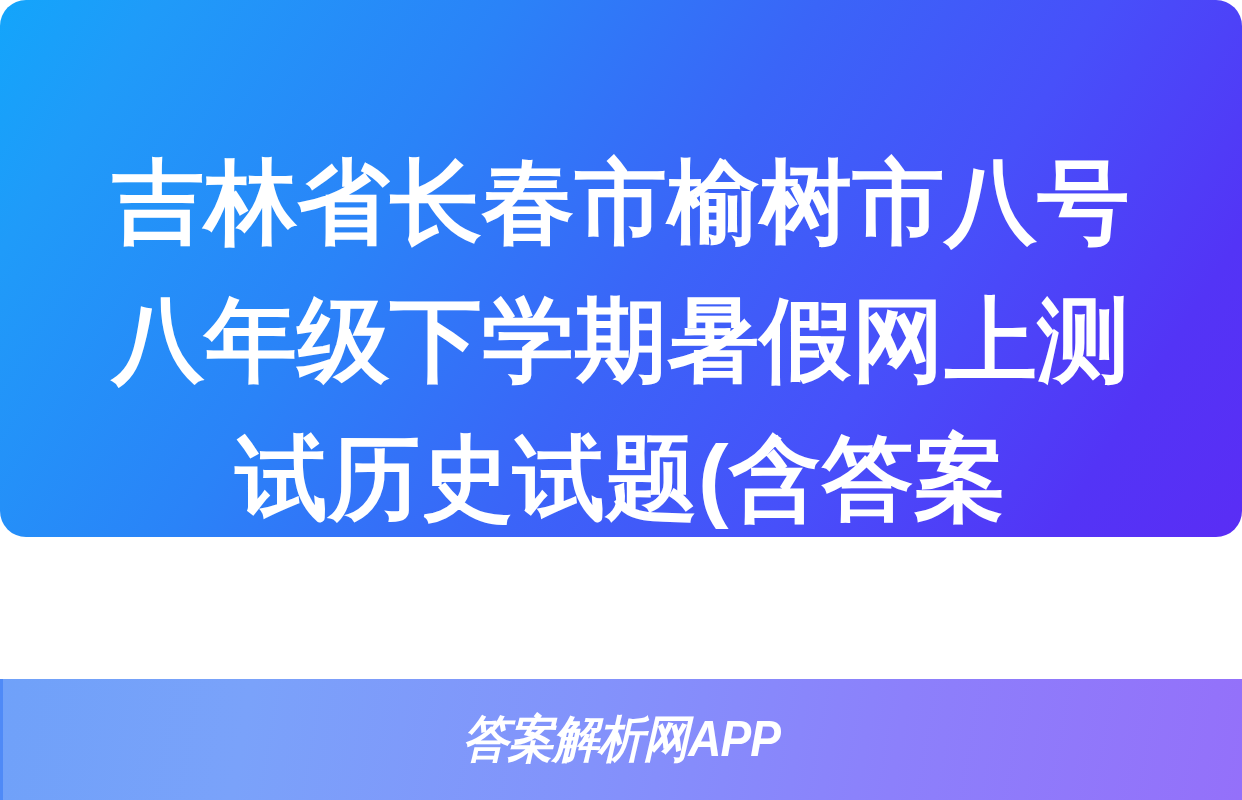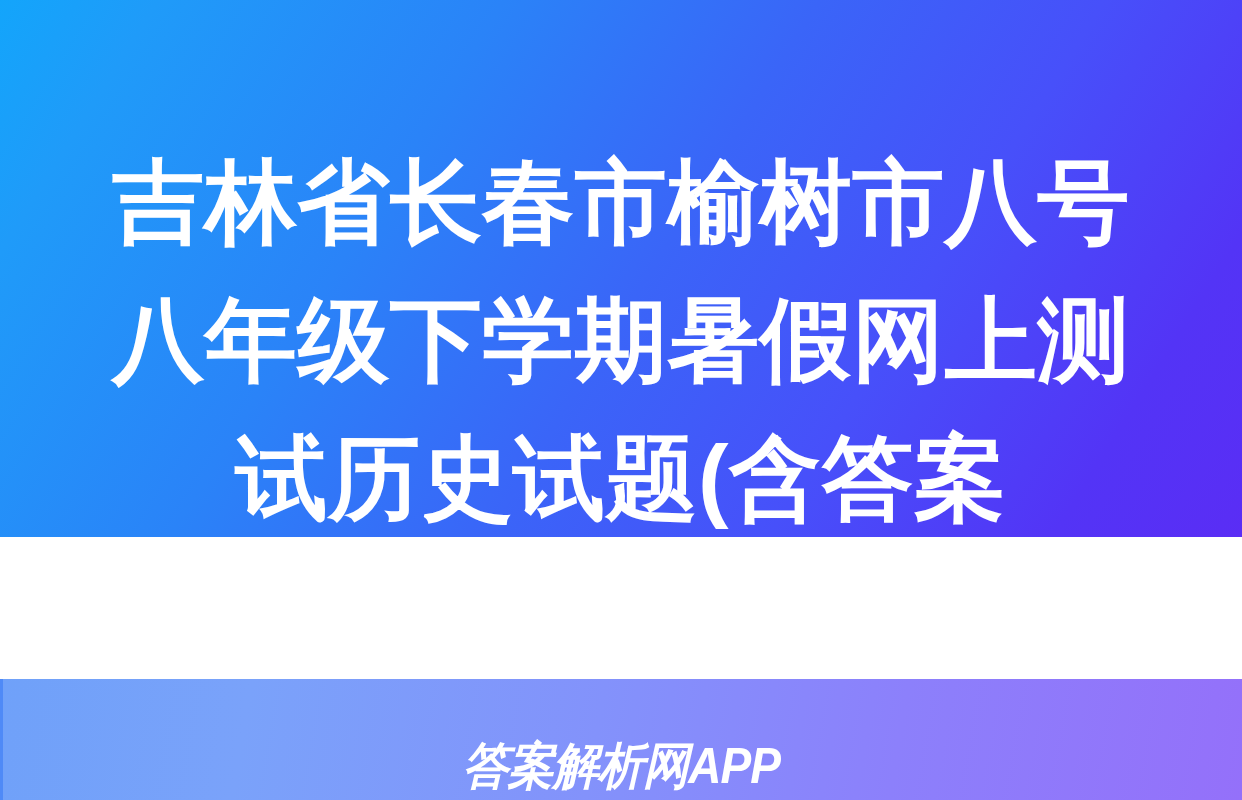--- a/index.html
+++ b/index.html
@@ -25,20 +25,21 @@
     height: 537px;
     background: linear-gradient(122deg,
         #13a5fb 0%,
         #1f9bf9 10%,
         #2a83f8 32%,
         #3a65f8 52%,
         #4750fa 70%,
         #5334f6 88%,
         #5a2df5 100%);
     overflow: hidden;
+    border-radius: 26px;
   }
 
   
   #title-block {
     position: absolute;
     left: 0;
     top: 0;
     width: 1242px;
     height: 679px;
     display: flex;
@@ -65,21 +66,21 @@
     top: 679px;
     width: 1242px;
     height: 121px;
     background: linear-gradient(100deg,
         #6fa1f9 0%,
         #7aa2fa 20%,
         #8392fb 48%,
         #8c80fb 72%,
         #9470fa 100%);
     display: flex;
-    align-items: flex-end;
+    align-items: center;
     justify-content: center;
   }
 
   #footer-band::before {
     content: "";
     position: absolute;
     left: 0;
     top: 0;
     width: 3px;
     height: 121px;

